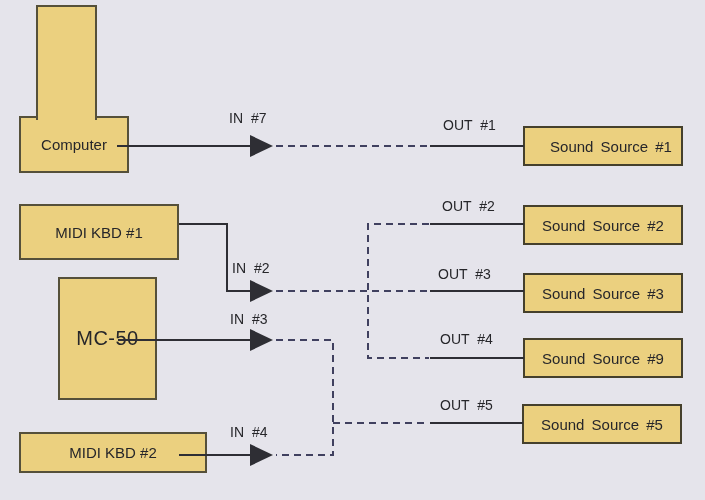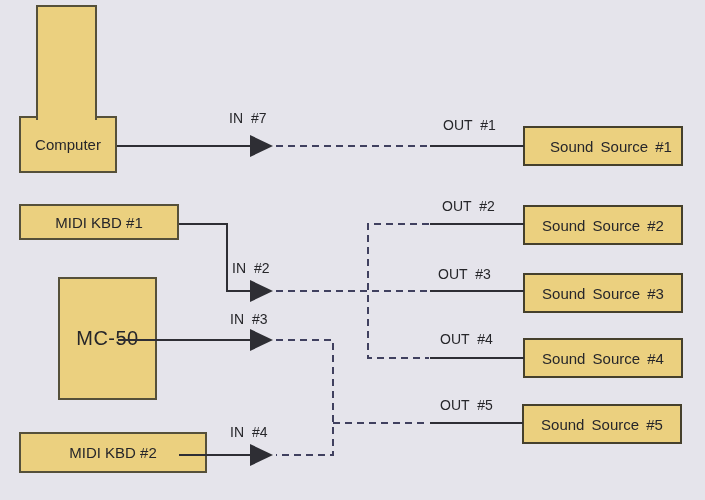--- a/index.html
+++ b/index.html
@@ -10,22 +10,22 @@
     color:var(--text,#26262a);
   }
   .box{
     position:absolute;box-sizing:border-box;
     background:var(--device-fill,#ebd07f);
     border:2px solid var(--device-border,#55503a);
     display:flex;align-items:center;justify-content:center;
     text-align:center;
   }
   .monitor{left:36px;top:5px;width:61px;height:115px;border-bottom:none;z-index:2;}
-  .computer{left:19px;top:116px;width:98px;height:57px;font-size:15px;z-index:1;}
-  .kbd1{left:19px;top:204px;width:160px;height:36px;font-size:15px;}
+  .computer{left:19px;top:116px;width:110px;height:57px;font-size:15px;z-index:1;}
+  .kbd1{left:19px;top:204px;width:160px;height:56px;font-size:15px;}
   .mc50{left:19px;top:277px;width:99px;height:123px;font-size:20px;letter-spacing:.5px;margin-left:39px;}
   .kbd2{left:19px;top:432px;width:188px;height:41px;font-size:15px;}
   .patchbay{
     left:273px;top:76px;width:157px;height:403px;
     background:var(--patchbay-fill,#c6c3de);
     border:2px solid var(--patchbay-border,#3f3f55);
     display:block;
   }
   .patchbay-title{position:absolute;left:13px;top:7px;font-size:21px;letter-spacing:.5px;}
   .source{left:523px;width:160px;height:40px;font-size:15px;word-spacing:3px;
@@ -64,21 +64,21 @@
   <div class="box source ss1">
     <span>Sound Source #1</span>
   </div>
   <div class="box source ss2">
     <span>Sound Source #2</span>
   </div>
   <div class="box source ss3">
     <span>Sound Source #3</span>
   </div>
   <div class="box source ss4">
-    <span>Sound Source #4</span>
+    <span>Sound Source #9</span>
   </div>
   <div class="box source ss5">
     <span>Sound Source #5</span>
   </div>
 
   <div class="port-label in1">IN #7</div>
   <div class="port-label in2">IN #2</div>
   <div class="port-label in3">IN #3</div>
   <div class="port-label in4">IN #4</div>
   <div class="port-label out1">OUT #1</div>

